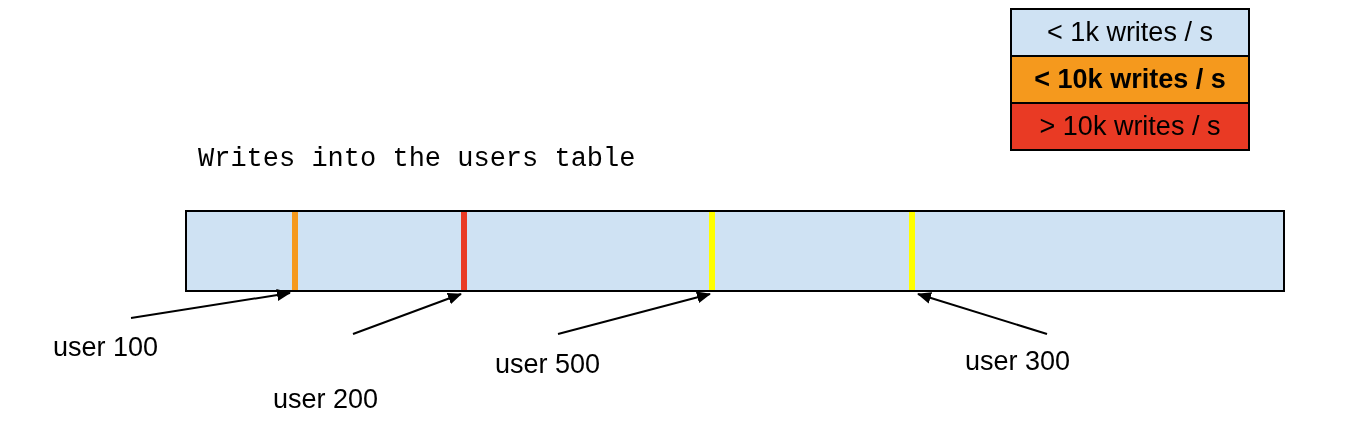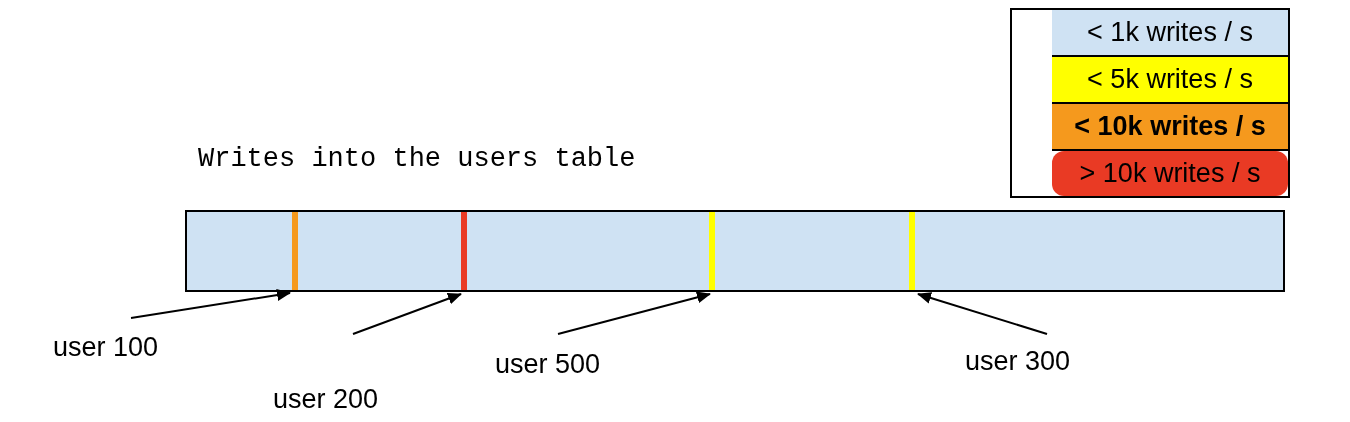--- a/index.html
+++ b/index.html
@@ -29,21 +29,21 @@
   }
   .legend-row {
     height: 45px;
     display: flex;
     align-items: center;
     justify-content: center;
     font-size: 27px;
     border-bottom: 2px solid #000000;
     white-space: nowrap;
   }
-  .legend-row:last-child { border-bottom: none; border-radius: 12px; }
+  .legend-row:last-child { border-bottom: none; }
   .bar {
     position: absolute;
     border: 2px solid #000000;
     box-sizing: border-box;
   }
   .stripe {
     position: absolute;
     top: 0;
     bottom: 0;
   }
@@ -60,23 +60,22 @@
     pointer-events: none;
   }
 </style>
 </head>
 <body>
 
 <div class="canvas" style="width: 1350px; height: 422px; background: rgb(255, 255, 255);">
 
   <div class="diagram-title" style="left: 198px; top: 144px; font-family: Liberation Mono, monospace;">Writes into the users table</div>
 
-  <div class="legend" style="left: 1010px; top: 8px; width: 236px; padding-left: 40px;">
+  <div class="legend" style="left: 1010px; top: 8px; width: 236px;">
     <div class="legend-row" style="height: 45px; background: rgb(207, 226, 243);">&lt; 1k writes / s</div>
-    <div class="legend-row" style="height: 45px; background: rgb(255, 255, 0);">&lt; 5k writes / s</div>
     <div class="legend-row" style="height: 45px; background: rgb(245, 153, 29); font-weight: bold;">&lt; 10k writes / s</div>
     <div class="legend-row" style="height: 45px; background: rgb(233, 58, 36);">&gt; 10k writes / s</div>
   </div>
 
   <div class="bar" style="left: 185px; top: 210px; width: 1100px; height: 82px; background: rgb(207, 226, 243); border-color: rgb(0, 0, 0);">
     <div class="stripe" style="left: 105px; width: 6px; background: rgb(245, 153, 29);"></div>
     <div class="stripe" style="left: 274px; width: 6px; background: rgb(233, 58, 36);"></div>
     <div class="stripe" style="left: 522px; width: 6px; background: rgb(255, 255, 0);"></div>
     <div class="stripe" style="left: 722px; width: 6px; background: rgb(255, 255, 0);"></div>
   </div>

